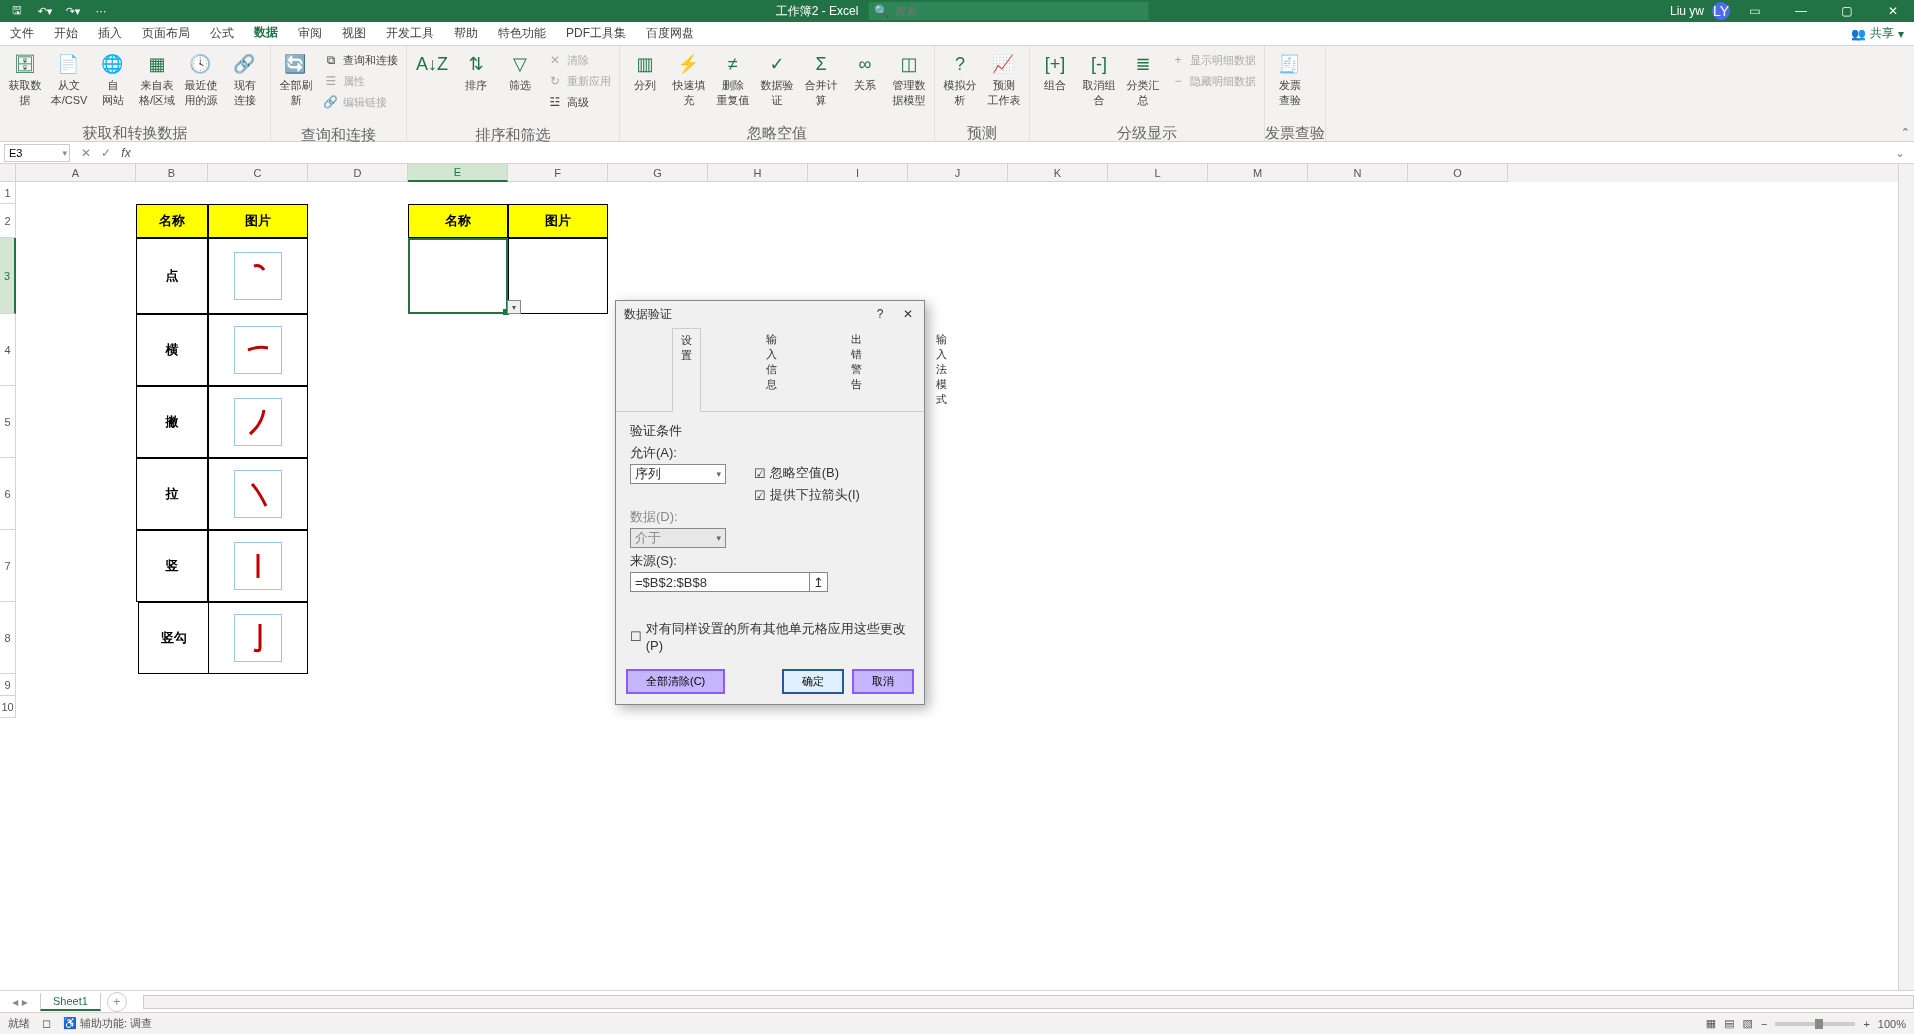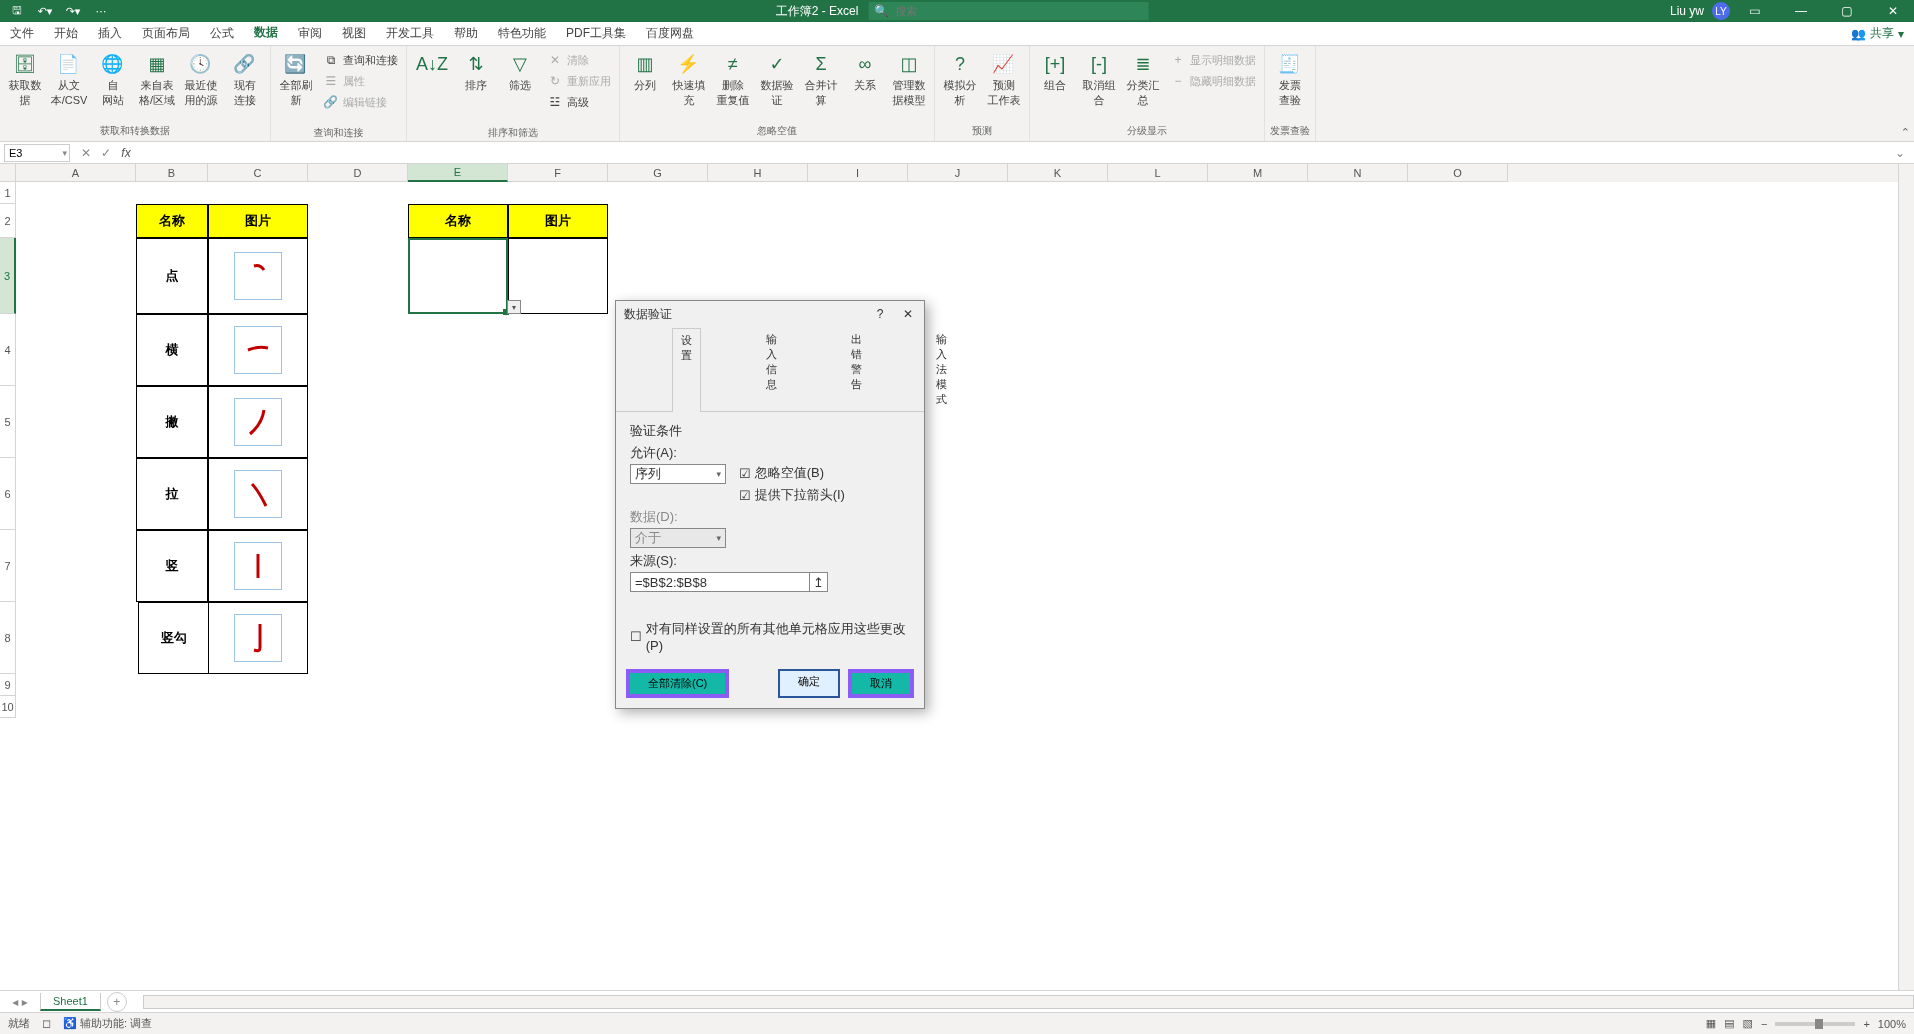--- a/index.html
+++ b/index.html
@@ -6,32 +6,32 @@
     body { background: #fff; font-size: 12px; overflow: hidden; }
 
     .titlebar { height: 22px; background: #217346; color: #fff; display: flex; align-items: center; position: relative; }
     .titlebar .qat { display: flex; gap: 6px; padding: 0 6px; align-items: center; }
     .qat-btn { width: 22px; height: 20px; display: flex; align-items: center; justify-content: center; color: #fff; font-size: 11px; cursor: pointer; }
     .title-center { position: absolute; left: 50%; transform: translateX(-50%); display: flex; align-items: center; gap: 0; }
     .doc-title { color: #fff; padding: 0 10px; font-size: 12px; }
     .search-box { background: #2e8557; width: 280px; height: 18px; display: flex; align-items: center; padding: 0 6px; gap: 6px; }
     .search-box input { background: transparent; border: none; color: #cde; outline: none; flex: 1; font-size: 11px; }
     .titlebar .right { position: absolute; right: 0; display: flex; align-items: center; gap: 4px; }
-    .user-badge { background: #4f6bed; color: #fff; border-radius: 50%; width: 18px; height: 18px; display: flex; align-items: center; justify-content: center; font-size: 10px; }
+    .user-badge { background: #4f6bed; color: #fff; border-radius: 50%; width: 18px; height: 18px; display: flex; align-items: center; justify-content: center; font-size: 14px; }
     .win-btn { width: 42px; height: 22px; display: flex; align-items: center; justify-content: center; color: #fff; }
 
     .tabbar { height: 24px; background: #fff; display: flex; align-items: center; border-bottom: 1px solid #d4d4d4; }
     .tab { padding: 0 10px; height: 32px; display: flex; align-items: center; font-size: 12px; color: #444; cursor: pointer; }
     .tab.active { color: #217346; font-weight: bold; border-bottom: 2px solid #217346; }
     .share-btn { margin-left: auto; padding: 0 10px; display: flex; align-items: center; gap: 4px; color: #217346; }
 
     .ribbon { height: 96px; background: #f3f2f1; border-bottom: 1px solid #d4d4d4; display: flex; position: relative; }
     .rg { border-right: 1px solid #e1e1e1; display: flex; flex-direction: column; padding: 2px 0; }
     .rg-body { flex: 1; display: flex; align-items: flex-start; padding: 2px 4px; gap: 2px; }
-    .rg-label { text-align: center; font-size: 10px; color: #666; padding-bottom: 2px; margin-top: 12px; }
+    .rg-label { text-align: center; font-size: 15px; color: #666; padding-bottom: 2px; margin-top: 12px; }
     .rbtn-big { display: flex; flex-direction: column; align-items: center; width: 42px; padding: 2px; color: #444; font-size: 11px; text-align: center; cursor: pointer; gap: 2px; }
     .ricon { width: 24px; height: 24px; display: flex; align-items: center; justify-content: center; color: #217346; font-size: 18px; }
     .rbtn-small { display: flex; align-items: center; padding: 2px 4px; gap: 4px; color: #444; font-size: 11px; cursor: pointer; white-space: nowrap; }
     .rbtn-small.disabled { color: #aaa; }
     .ricon-s { width: 16px; height: 16px; display: flex; align-items: center; justify-content: center; font-size: 12px; }
     .rcol { display: flex; flex-direction: column; gap: 1px; }
     .collapse-ribbon { position: absolute; right: 4px; bottom: 2px; font-size: 11px; color: #666; }
 
     .formula-bar { height: 22px; border-bottom: 1px solid #d4d4d4; display: flex; align-items: center; padding: 0 4px; }
     .name-box { width: 66px; border: 1px solid #ccc; height: 18px; padding: 0 4px; display: flex; align-items: center; font-size: 11px; background: #fff; position: relative; }
@@ -69,21 +69,21 @@
     .dlg-tab { padding: 4px 8px; font-size: 11px; color: #333; border: 1px solid transparent; border-bottom: none; cursor: pointer; margin-left: 48px; }
     .dlg-tab.active { background: #f0f0f0; border-color: #ccc; position: relative; top: 1px; }
     .dlg-body { padding: 10px 14px; font-size: 13px; color: #333; }
     .dlg-body label { display: block; margin: 4px 0 2px 0; }
     .dlg-select { border: 1px solid #888; background: #fff; width: 96px; height: 20px; padding: 0 4px; display: flex; align-items: center; position: relative; }
     .dlg-select::after { content: "▾"; position: absolute; right: 4px; color: #666; font-size: 9px; }
     .dlg-select.disabled { background: #e8e8e8; color: #888; }
     .dlg-input { border: 1px solid #888; background: #fff; height: 20px; padding: 0 4px; display: flex; align-items: center; }
     .range-picker { width: 18px; height: 20px; border: 1px solid #888; border-left: none; display: flex; align-items: center; justify-content: center; background: #fff; }
     .dlg-check { display: flex; align-items: center; gap: 4px; }
-    .dlg-btn { border: 4px solid #8b5cf6; background: #14b8a6; padding: 3px 18px; font-size: 11px; cursor: pointer; }
+    .dlg-btn { border: 2px solid #8b5cf6; background: #c4b5fd; padding: 3px 18px; font-size: 11px; cursor: pointer; }
     .dlg-btn.primary { border: 2px solid #2b579a; background: #e1f0ff; }
 
     .sheet-tabs { height: 22px; border-top: 1px solid #d4d4d4; display: flex; align-items: center; }
     .stab-nav { width: 40px; display: flex; justify-content: center; gap: 4px; color: #888; }
     .sheet-tab { border: 1px solid #ccc; border-top: none; padding: 2px 12px; background: #fff; color: #217346; font-size: 11px; border-bottom: 2px solid #217346; }
     .add-sheet { width: 20px; height: 20px; border: 1px solid #ccc; border-radius: 50%; display: flex; align-items: center; justify-content: center; margin-left: 6px; color: #888; }
     .hscroll { flex: 1; margin-left: 16px; }
     .hscroll-inner { height: 14px; border: 1px solid #ccc; background: #f3f2f1; position: relative; }
 
     .statusbar { height: 22px; border-top: 1px solid #d4d4d4; background: #f3f2f1; display: flex; align-items: center; padding: 0 8px; font-size: 11px; color: #555; gap: 12px; }
@@ -439,21 +439,21 @@
   </div>
   <div class="dlg-tabbar" id="dlg-tabs">
       <div class="dlg-tab active">设置</div>
       <div class="dlg-tab">输入信息</div>
       <div class="dlg-tab">出错警告</div>
       <div class="dlg-tab">输入法模式</div>
     </div>
   <div class="dlg-body">
     <div>验证条件</div>
     <label>允许(A):</label>
-    <div style="display:flex;gap:13px;align-items:flex-start">
+    <div style="display:flex;gap:28px;align-items:flex-start">
       <div class="dlg-select">
         <span>序列</span>
       </div>
       <div style="display:flex;flex-direction:column;gap:4px">
         <div class="dlg-check">
           <span>☑</span>
           <span>忽略空值(B)</span>
         </div>
         <div class="dlg-check">
           <span>☑</span>

